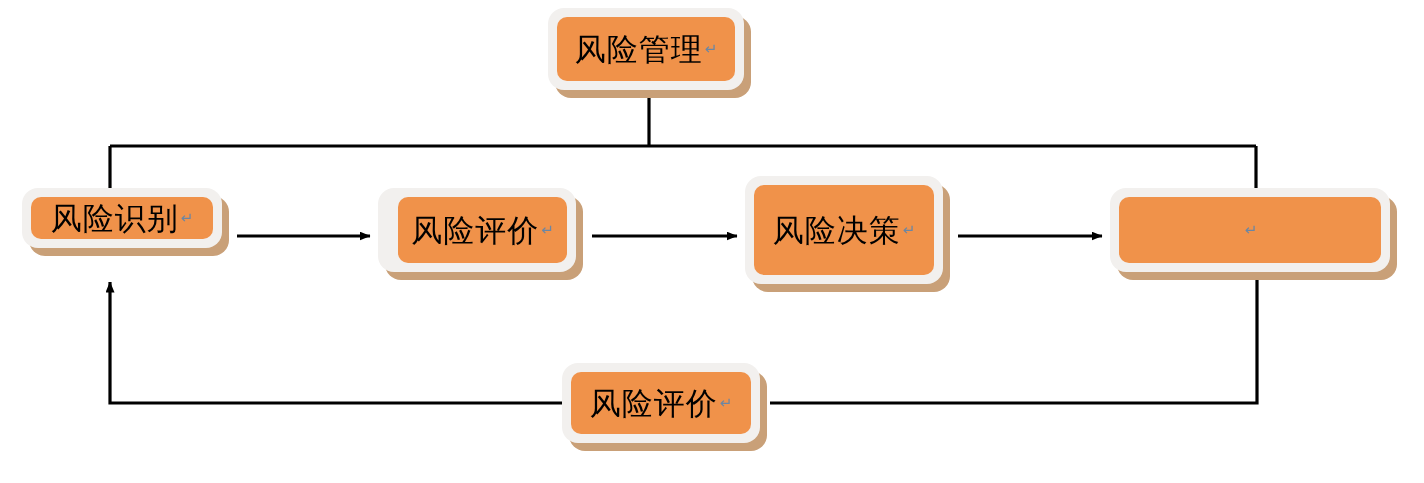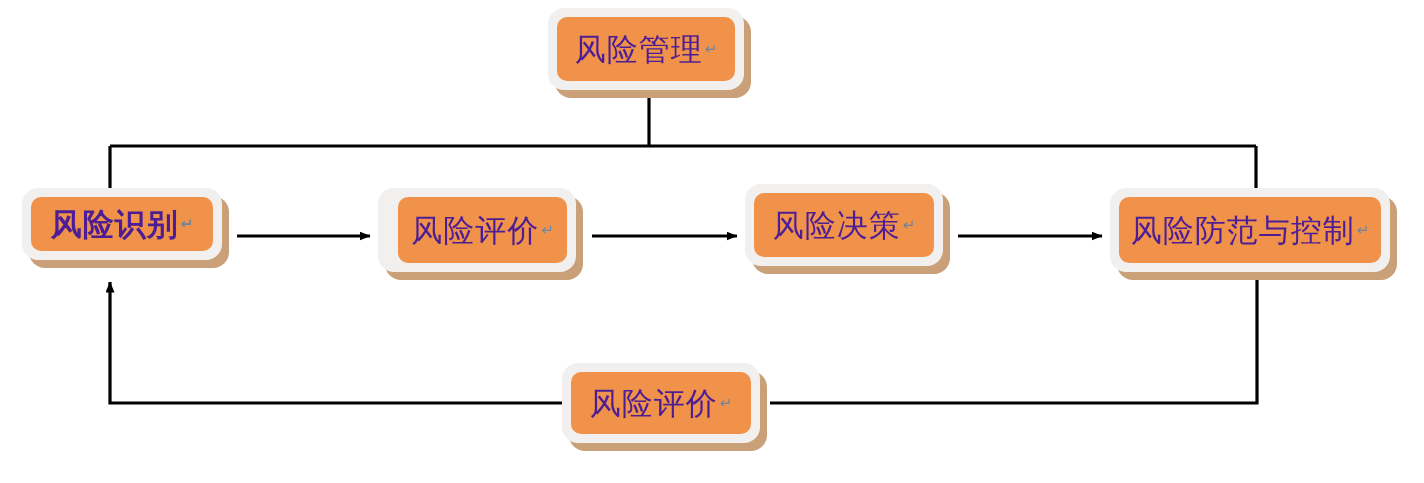--- a/index.html
+++ b/index.html
@@ -40,38 +40,38 @@
     height: 100%;
     box-sizing: border-box;
     background: #f0924a;
     border-radius: 10px;
     display: flex;
     align-items: center;
     justify-content: center;
     white-space: nowrap;
   }
   .node-label {
-    color: #4c1d95;
+    color: #000000;
     font-size: 31px;
     line-height: 1;
     letter-spacing: 1px;
     font-family: "DejaVu Serif", "Liberation Serif", serif;
   }
   .pilcrow {
     color: #6b86a3;
     font-size: 15px;
     margin-left: 2px;
     vertical-align: 2px;
     font-family: "DejaVu Sans", "Liberation Sans", sans-serif;
   }
   
   #node-top          { left: 548px;  top: 8px;   width: 196px; height: 82px; }
-  #node-identify     { left: 22px;   top: 188px; width: 200px; height: 72px; font-weight: bold; }
+  #node-identify     { left: 22px;   top: 188px; width: 200px; height: 60px; }
   #node-evaluate     { left: 378px;  top: 188px; width: 198px; height: 84px; padding-left: 20px; }
-  #node-decision     { left: 745px;  top: 184px; width: 198px; height: 82px; }
+  #node-decision     { left: 745px;  top: 176px; width: 198px; height: 108px; }
   #node-control      { left: 1110px; top: 188px; width: 280px; height: 84px; }
   #node-feedback     { left: 562px;  top: 363px; width: 198px; height: 80px; }
 </style>
 </head>
 <body>
 
 <div id="diagram-root">
 
   <svg id="connector-layer" viewBox="0 0 1424 483" width="1424" height="483" xmlns="http://www.w3.org/2000/svg">
     <defs>
@@ -122,21 +122,20 @@
 
   <div class="node" id="node-decision">
     <div class="node-inner">
       <span class="node-label">风险决策</span>
         <span class="pilcrow">↵</span>
     </div>
   </div>
 
   <div class="node" id="node-control">
     <div class="node-inner">
-      <span class="node-label">风险防范与控制</span>
         <span class="pilcrow">↵</span>
     </div>
   </div>
 
   <div class="node" id="node-feedback">
     <div class="node-inner">
       <span class="node-label">风险评价</span>
         <span class="pilcrow">↵</span>
     </div>
   </div>

